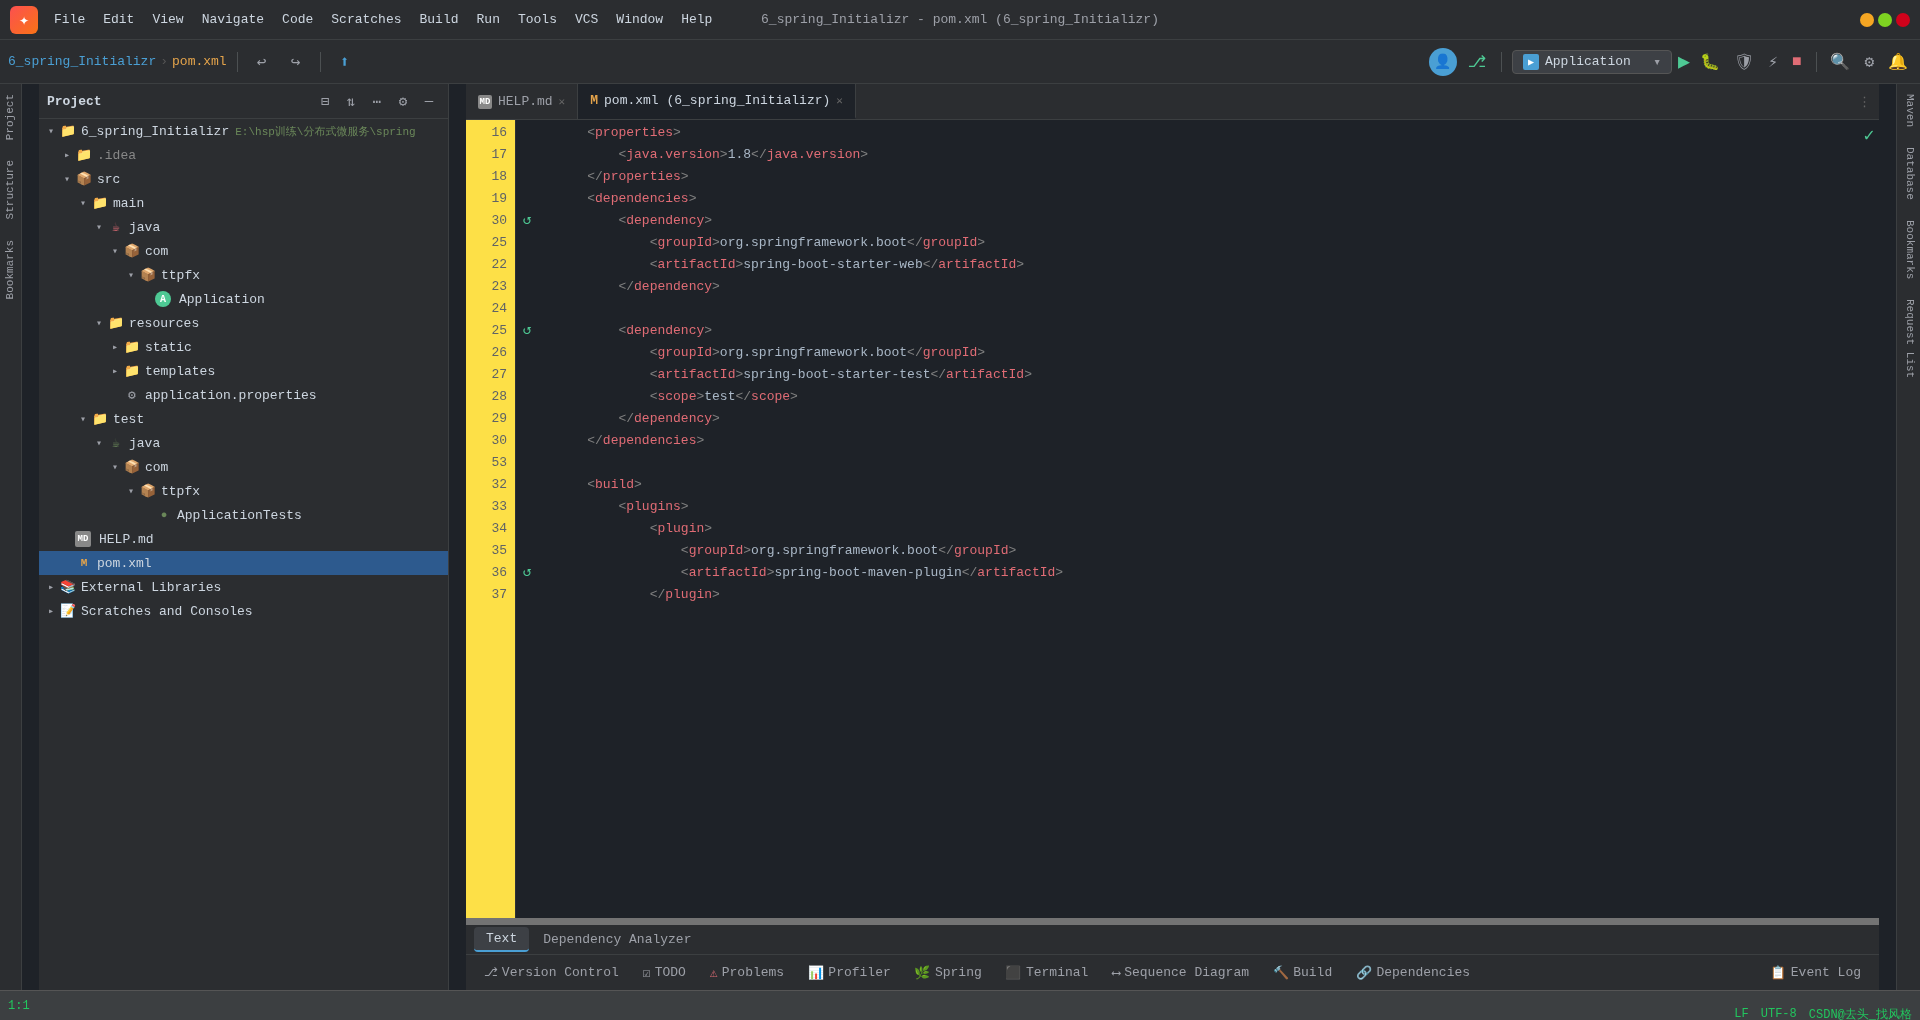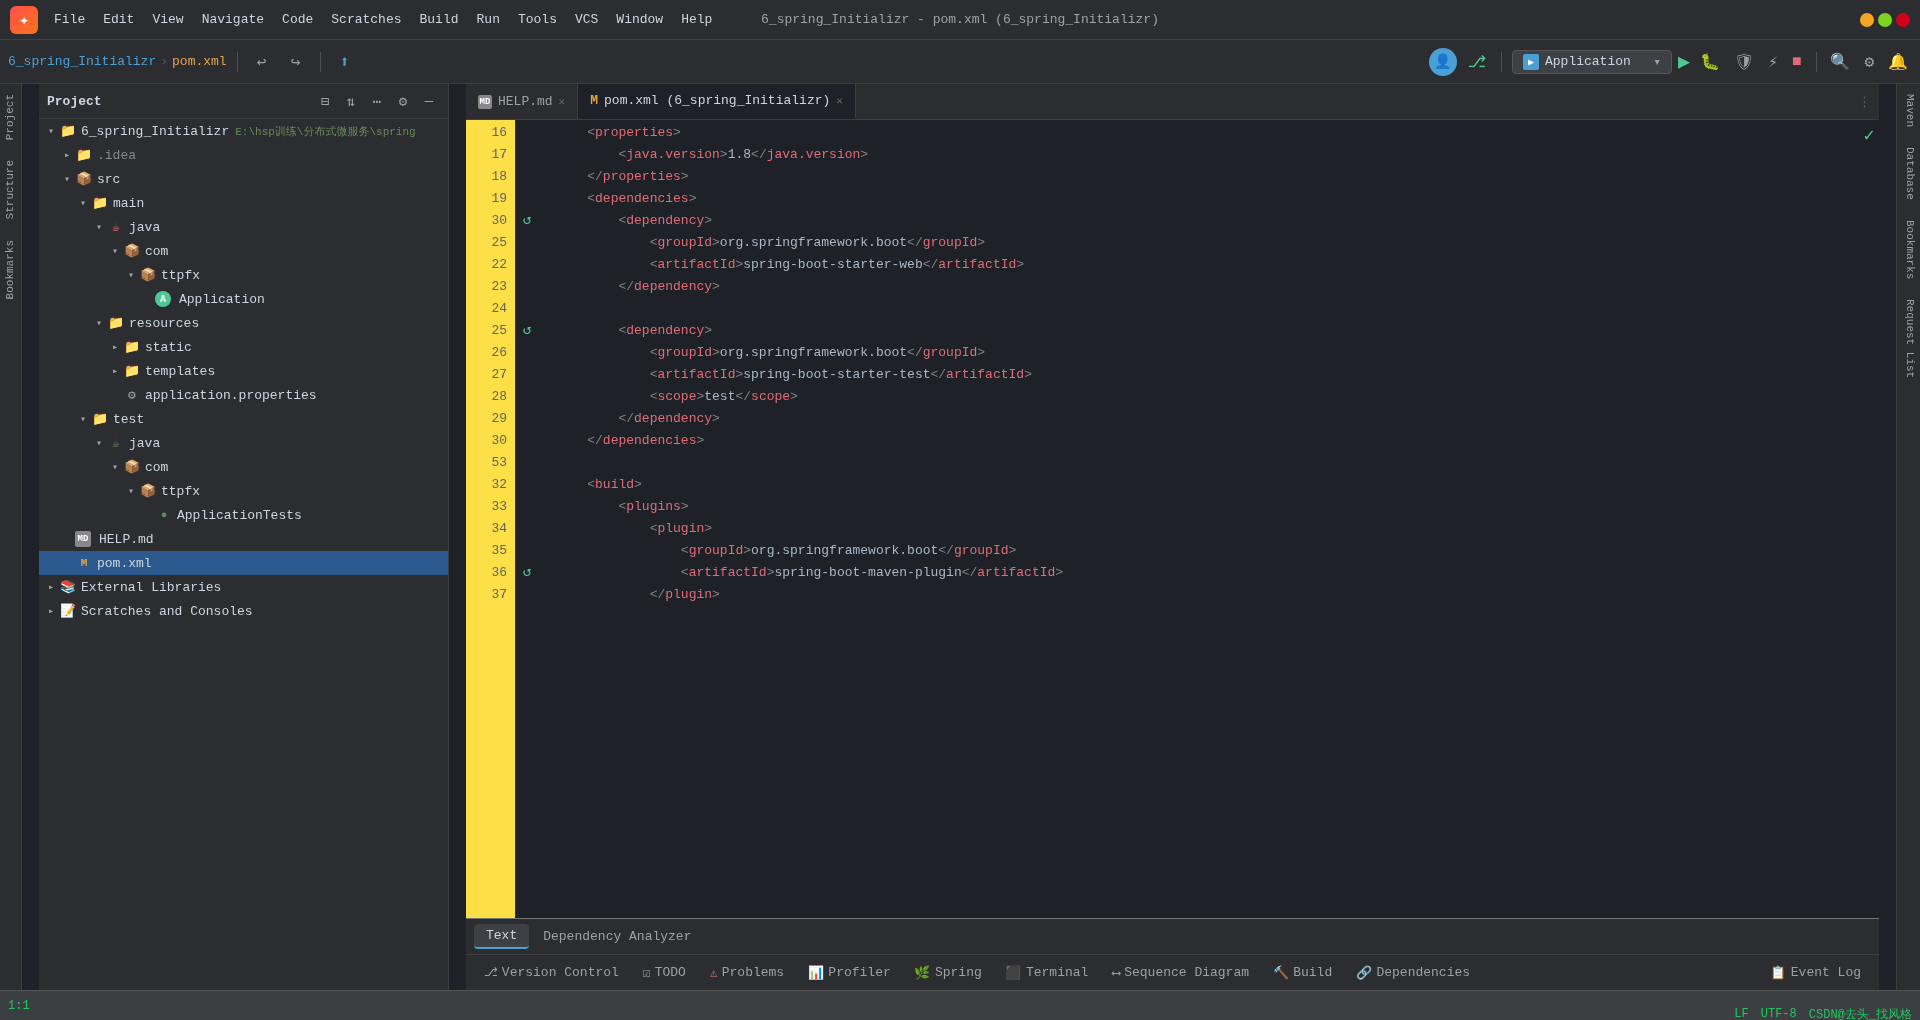--- a/index.html
+++ b/index.html
@@ -344,21 +344,21 @@
 
     
     .xml-tag { color: #e06c75; }
     .xml-bracket { color: #808080; }
     .xml-text { color: #a9b7c6; }
 
     
     .bottom-tabs {
       height: 36px;
       background: #2b2d30;
-      border-top: 1px solid #737373;
+      border-top: 7px solid #737373;
       display: flex;
       align-items: center;
       padding: 0 8px;
       gap: 2px;
       flex-shrink: 0;
     }
     .bottom-tab {
       padding: 4px 12px;
       font-size: 13px;
       color: #9da0a8;

